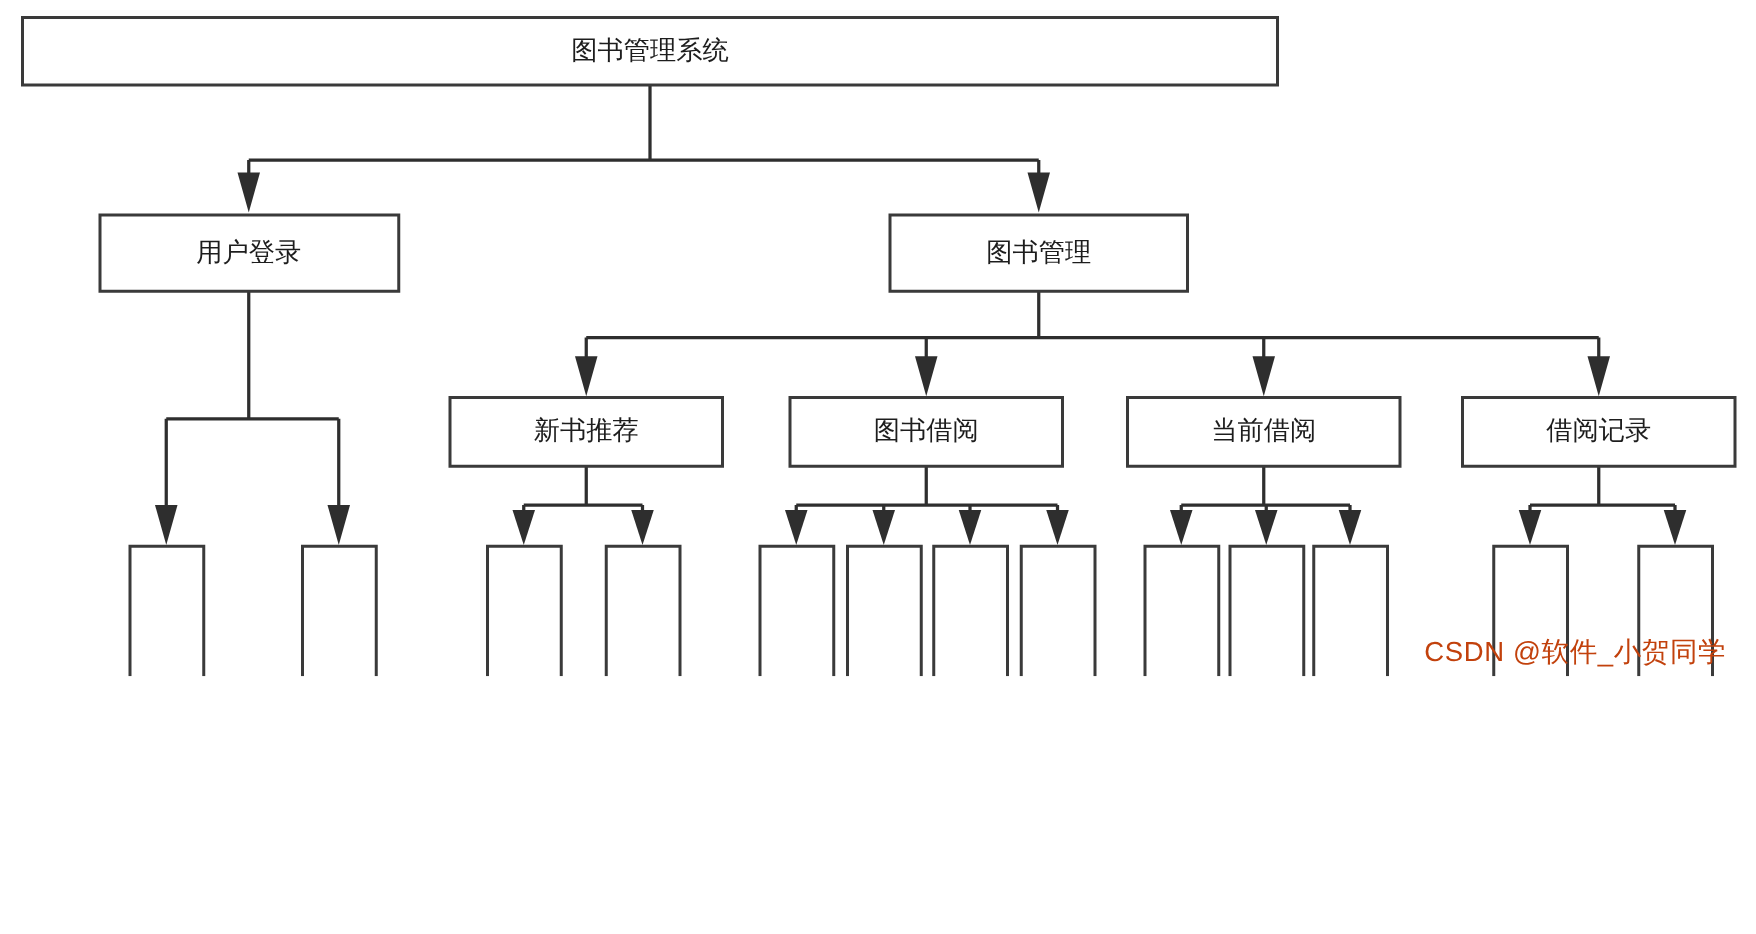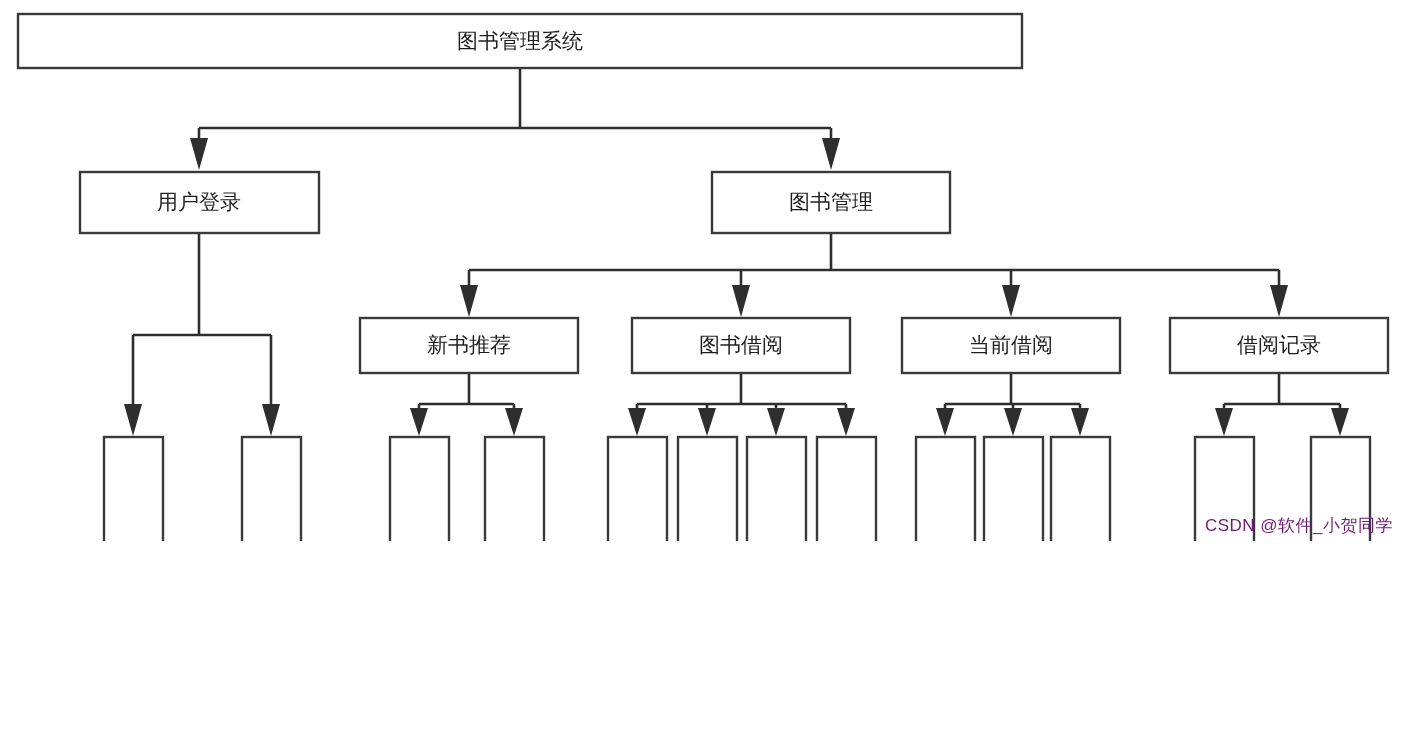--- a/index.html
+++ b/index.html
@@ -64,25 +64,25 @@
     text-align: center;
     pointer-events: none;
     box-sizing: border-box;
   }
   .leaf-hit {
     position: absolute;
     box-sizing: border-box;
   }
   .watermark {
     position: absolute;
-    right: 12px;
+    right: 24px;
     bottom: 4px;
     font-family: "Liberation Sans", "DejaVu Sans", sans-serif;
-    font-size: 17px;
-    color: #701a75;
+    font-size: 22px;
+    color: #c2410c;
     letter-spacing: 0.5px;
     user-select: none;
     white-space: nowrap;
   }
 </style>
 </head>
 <body>
 
 <div id="diagram-root">
 

